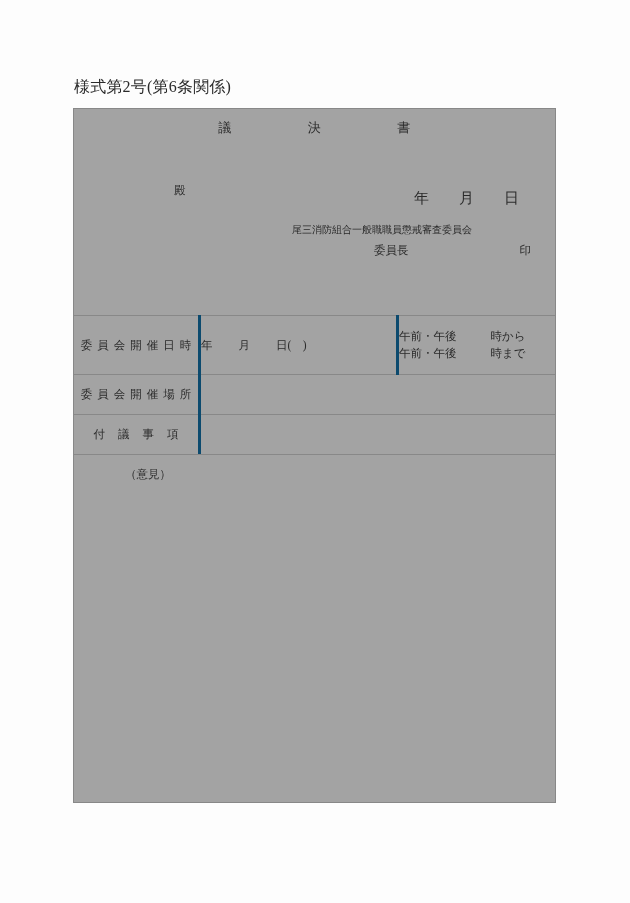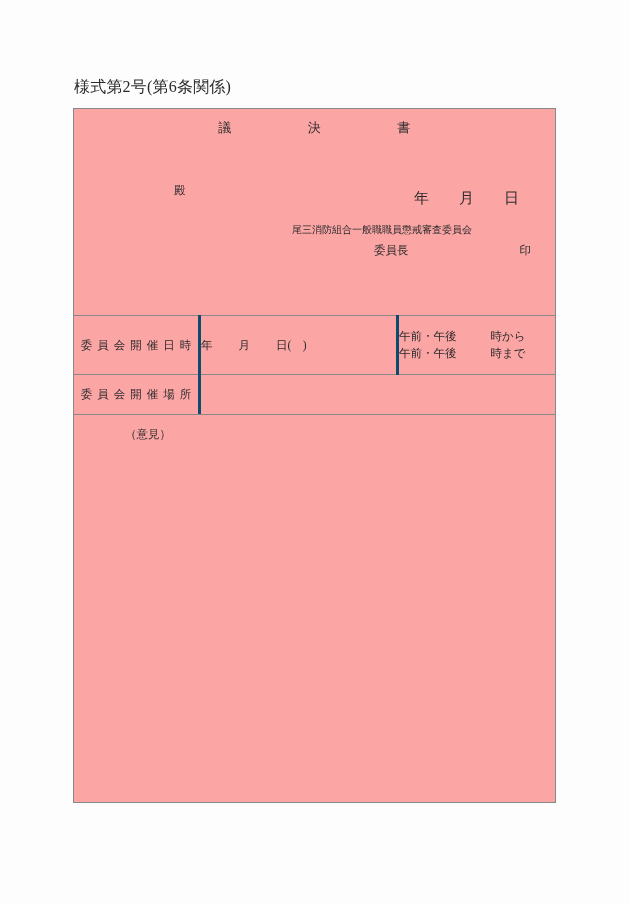--- a/index.html
+++ b/index.html
@@ -30,21 +30,21 @@
 
   
   .sheet {
     position: absolute;
     left: 73px;
     top: 108px;
     width: 483px;
     height: 695px;
     border: 1px solid #888;
     box-sizing: border-box;
-    background: #fca5a5;
+    background: #a3a3a3;
   }
 
   
   .head {
     position: relative;
     height: 206px;
   }
   .doc-title {
     position: absolute;
     left: 0;
@@ -214,20 +214,26 @@
         </td>
       </tr>
 
       <tr>
         <td class="lbl lbl-short">
           <span class="spread">委員会開催場所</span>
         </td>
         <td class="cell-blank" colspan="2"></td>
       </tr>
 
+      <tr>
+        <td class="lbl lbl-short">
+          <span class="spread-wide">付議事項</span>
+        </td>
+        <td class="cell-blank" colspan="2"></td>
+      </tr>
 
     </tbody>
   </table>
 
   <div class="opinion">
     <div class="opinion-label">（意見）</div>
   </div>
 </div>
 
 </body></html>

